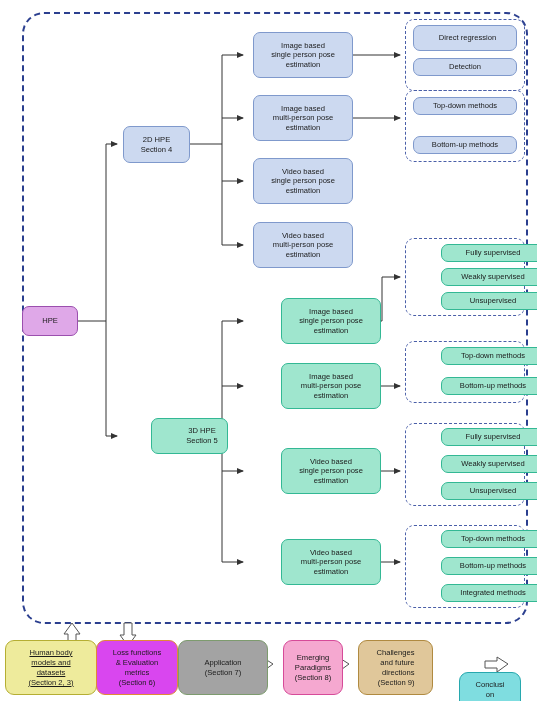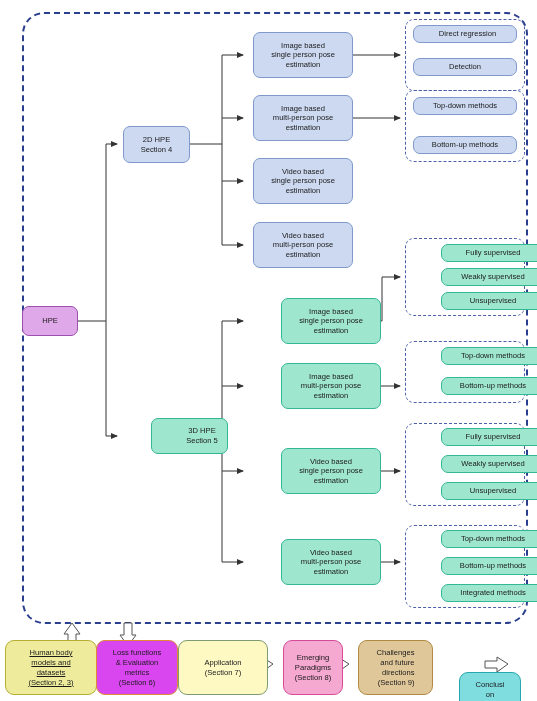--- a/index.html
+++ b/index.html
@@ -22,21 +22,21 @@
 
   .outer{position:absolute;box-sizing:border-box;border:2px dashed #2b3f8f;
          border-radius:22px;background:transparent;}
 
   .bnode{position:absolute;box-sizing:border-box;display:flex;align-items:center;
          justify-content:center;text-align:center;border-radius:9px;
          font-size:7.6px;line-height:10px;padding:2px;}
   .bnode .lbl{white-space:pre-line;}
   .c-yellow{background:#eeeb9c;border:1.4px solid #b5ae33;}
   .c-orange{background:#d946ef;border:1.4px solid #e08a36;}
-  .c-sage{background:#fef9c3;border:1.4px solid #7d9b6e;}
+  .c-sage{background:#a3a3a3;border:1.4px solid #7d9b6e;}
   .c-pink{background:#f5a8d0;border:1.4px solid #d64b99;}
   .c-tan{background:#e0c79a;border:1.4px solid #b08a40;}
   .c-cyan{background:#7fdde0;border:1.4px solid #27a8ae;margin-top:32px;}
 </style>
 </head>
 <body>
 
 <div id="canvas">
 
   <div class="outer" style="left:22px;top:12px;width:506px;height:612px;"></div>
@@ -122,21 +122,21 @@
 single person pose
 estimation</span>
   </div>
   <div class="node blue" style="left:253px;top:222px;width:100px;height:46px;">
     <span class="lbl">Video based
 multi-person pose
 estimation</span>
   </div>
 
   <div class="grp" style="left:405px;top:19px;width:120px;height:72px;"></div>
-  <div class="node blue" style="left:413px;top:25px;width:104px;height:18px;padding-left:8px;">
+  <div class="node blue" style="left:413px;top:25px;width:104px;height:26px;padding-left:8px;">
     <span class="lbl">Direct regression</span>
   </div>
   <div class="node blue" style="left:413px;top:58px;width:104px;height:18px;">
     <span class="lbl">Detection</span>
   </div>
 
   <div class="grp" style="left:405px;top:90px;width:120px;height:72px;"></div>
   <div class="node blue" style="left:413px;top:97px;width:104px;height:18px;">
     <span class="lbl">Top-down methods</span>
   </div>

